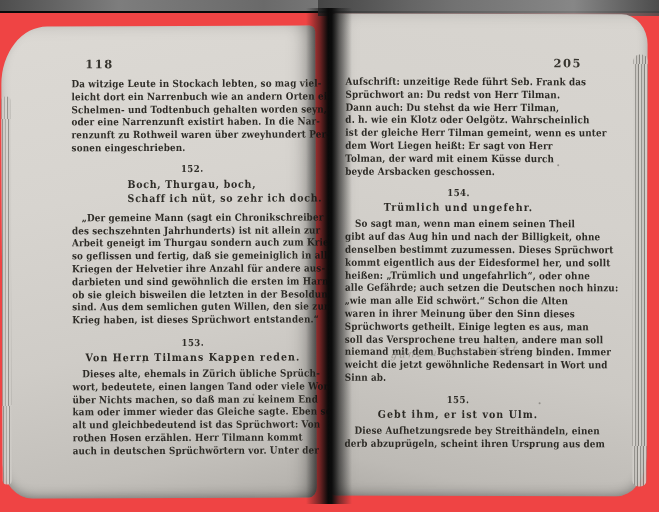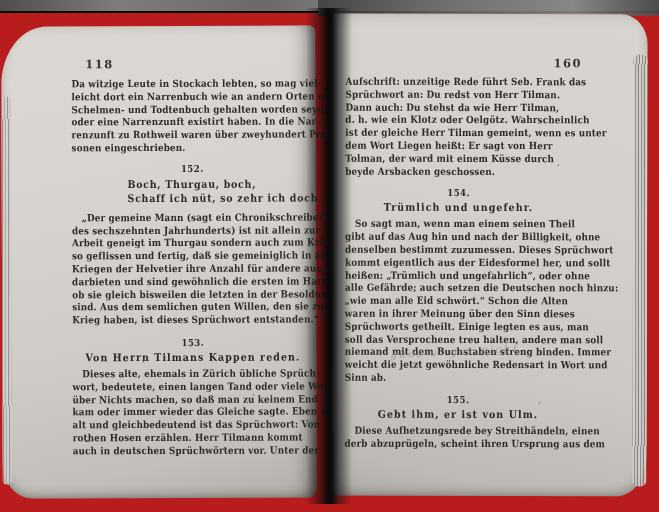--- a/index.html
+++ b/index.html
@@ -1,16 +1,16 @@
 <!DOCTYPE html>
 <html><head>
 <meta charset="utf-8">
 <style>
   html,body{margin:0;padding:0;background:#000;}
-  #stage{position:relative;width:659px;height:512px;background:#b91c1c;overflow:hidden;
+  #stage{position:relative;width:659px;height:512px;background:#ef4444;overflow:hidden;
          font-family:"DejaVu Serif", serif;}
   
   .scan-bar{position:absolute;left:0;top:0;width:659px;height:11px;
     background:linear-gradient(90deg,#4e4e4e,#7d7d7d 18%,#6a6a6a 40%,#8a8a8a 62%,#707070 82%,#555);
     border-bottom:2px solid #0a0a0a;}
   .scan-bar2{position:absolute;left:318px;top:0;width:341px;height:16px;
     background:linear-gradient(90deg,#3c3c3c,#6f6f6f 40%,#8c8c8c 75%,#4a4a4a);
     opacity:.85;}
   
   .page{position:absolute;box-sizing:border-box;}
@@ -105,21 +105,21 @@
     </div>
 
     <div class="stray-dash" style="left:82px;top:408px;">-</div>
     <div class="speck" style="left:140px;top:335px;"></div>
     <div class="speck" style="left:250px;top:368px;"></div>
   </div>
 
   <div class="page page-right">
     <div class="edge"></div>
 
-    <div class="pnum" style="left:224px;top:42px;">160</div>
+    <div class="pnum" style="left:224px;top:42px;">205</div>
 
     <div class="col" style="left:16px;top:62px;width:252px;">
       <div class="block">
           <div class="line">Aufschrift: unzeitige Rede führt Seb. Frank das</div>
           <div class="line">Sprüchwort an: Du redst von Herr Tilman.</div>
           <div class="line">Dann auch: Du stehst da wie Herr Tilman,</div>
           <div class="line">d. h. wie ein Klotz oder Oelgötz.  Wahrscheinlich</div>
           <div class="line">ist der gleiche Herr Tilman gemeint, wenn es unter</div>
           <div class="line">dem Wort Liegen heißt: Er sagt von Herr</div>
           <div class="line">Tolman, der ward mit einem Küsse durch</div>

